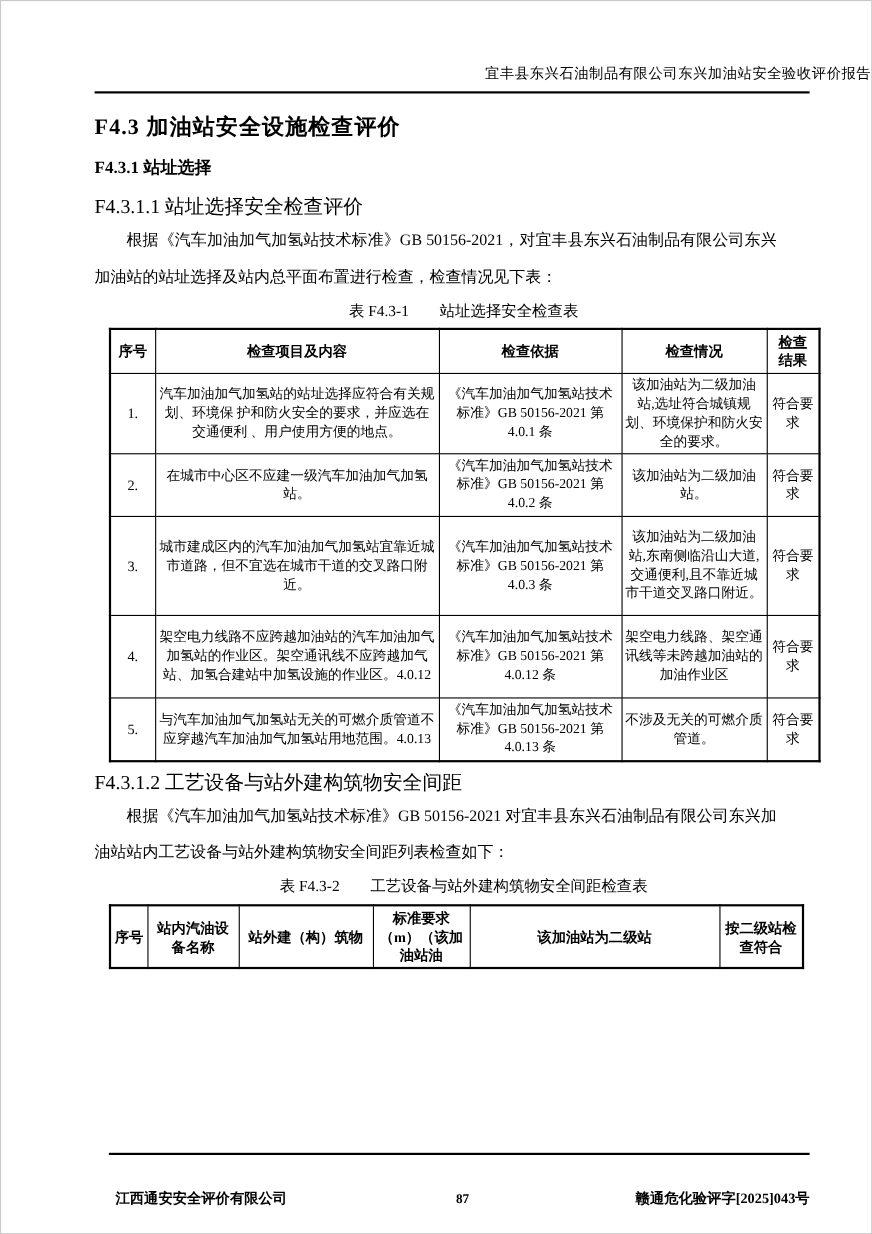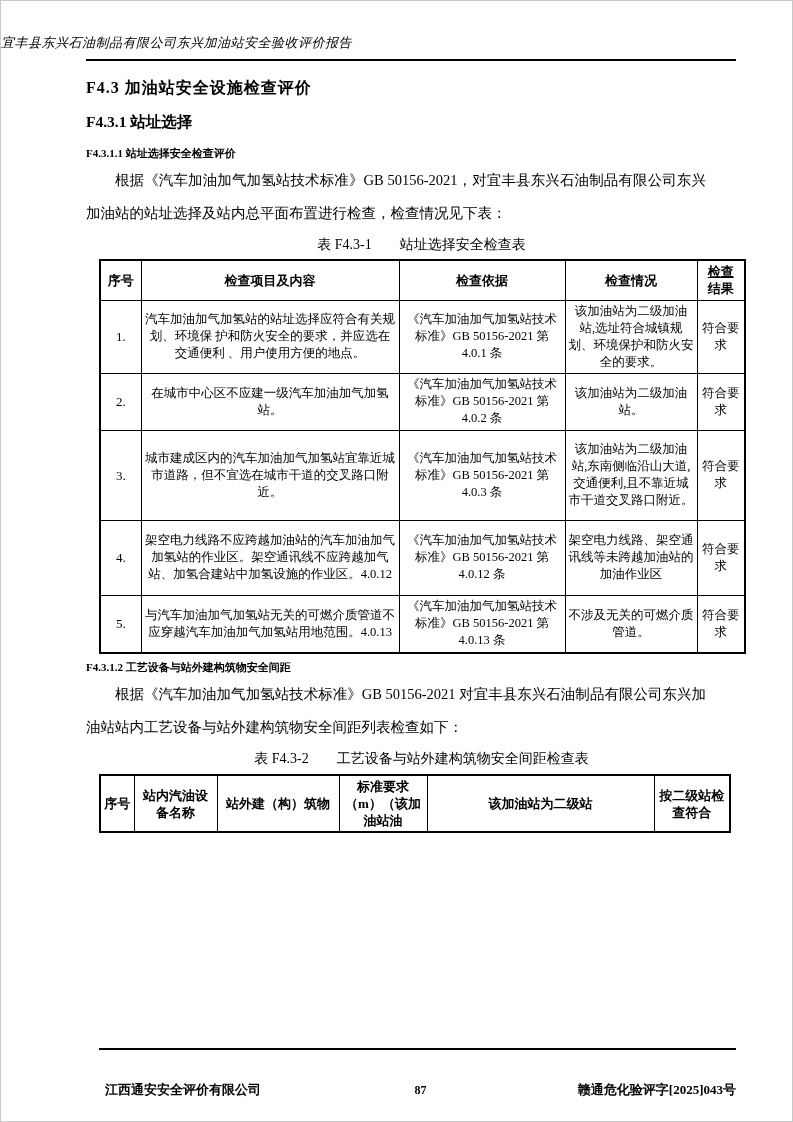--- a/index.html
+++ b/index.html
@@ -8,45 +8,44 @@
     position:relative;
     width:793px; height:1122px;
     margin:0 auto;
     background:#ffffff;
     border:1px solid #c9c9c9;
     font-family:"Liberation Serif","DejaVu Serif",serif;
     color:#000;
     overflow:hidden;
   }
   .running-header {
-    padding-top:33px;
-    text-align:left;
+    padding-top:57px;
+    text-align:right;
     font-size:13px;
     letter-spacing:0.5px;
-    font-style:italic;
   }
   .header-rule {
     margin:7px 56px 0 85px;
     border-bottom:2.5px solid #000;
   }
   .h1 {
     margin:17px 85px 0 85px;
-    font-size:16px;
+    font-size:20px;
     font-weight:bold;
     letter-spacing:1px;
   }
   .h2 {
     margin:13px 85px 0 85px;
     font-size:15.5px;
     font-weight:bold;
   }
   .h3 {
     margin:13px 85px 0 85px;
-    font-size:11px;
-    font-weight:bold;
+    font-size:18px;
+    font-weight:normal;
   }
   .para {
     margin:3px 86px 0 85px;
     font-size:14.5px;
     line-height:33px;
     text-align:justify;
     text-indent:2em;
   }
   .tbl-caption {
     margin-top:3px;

